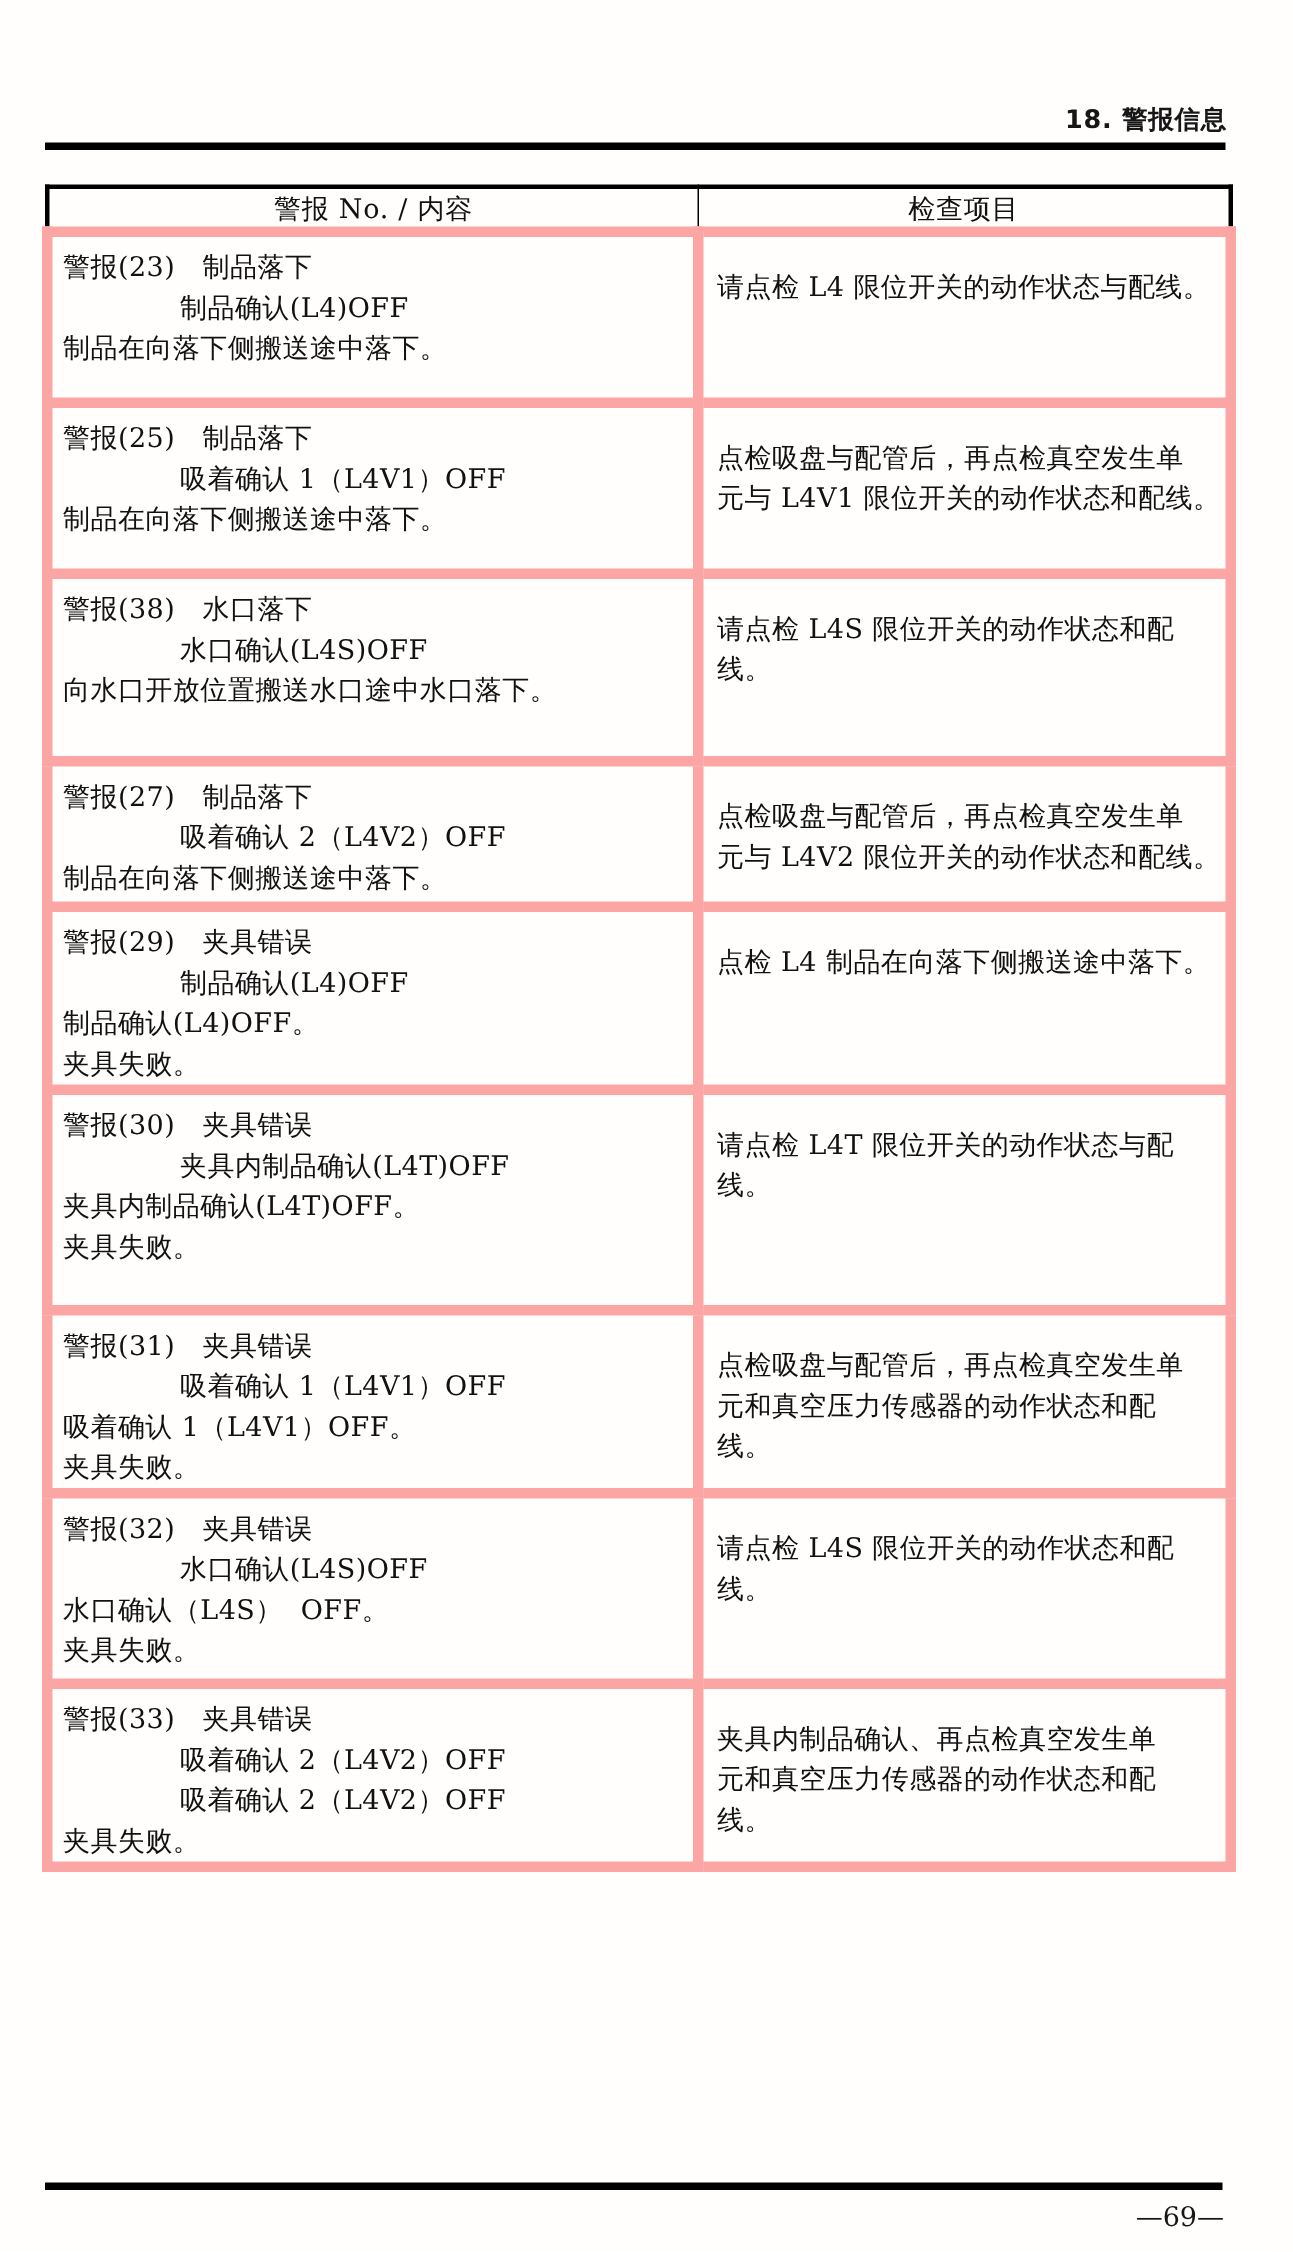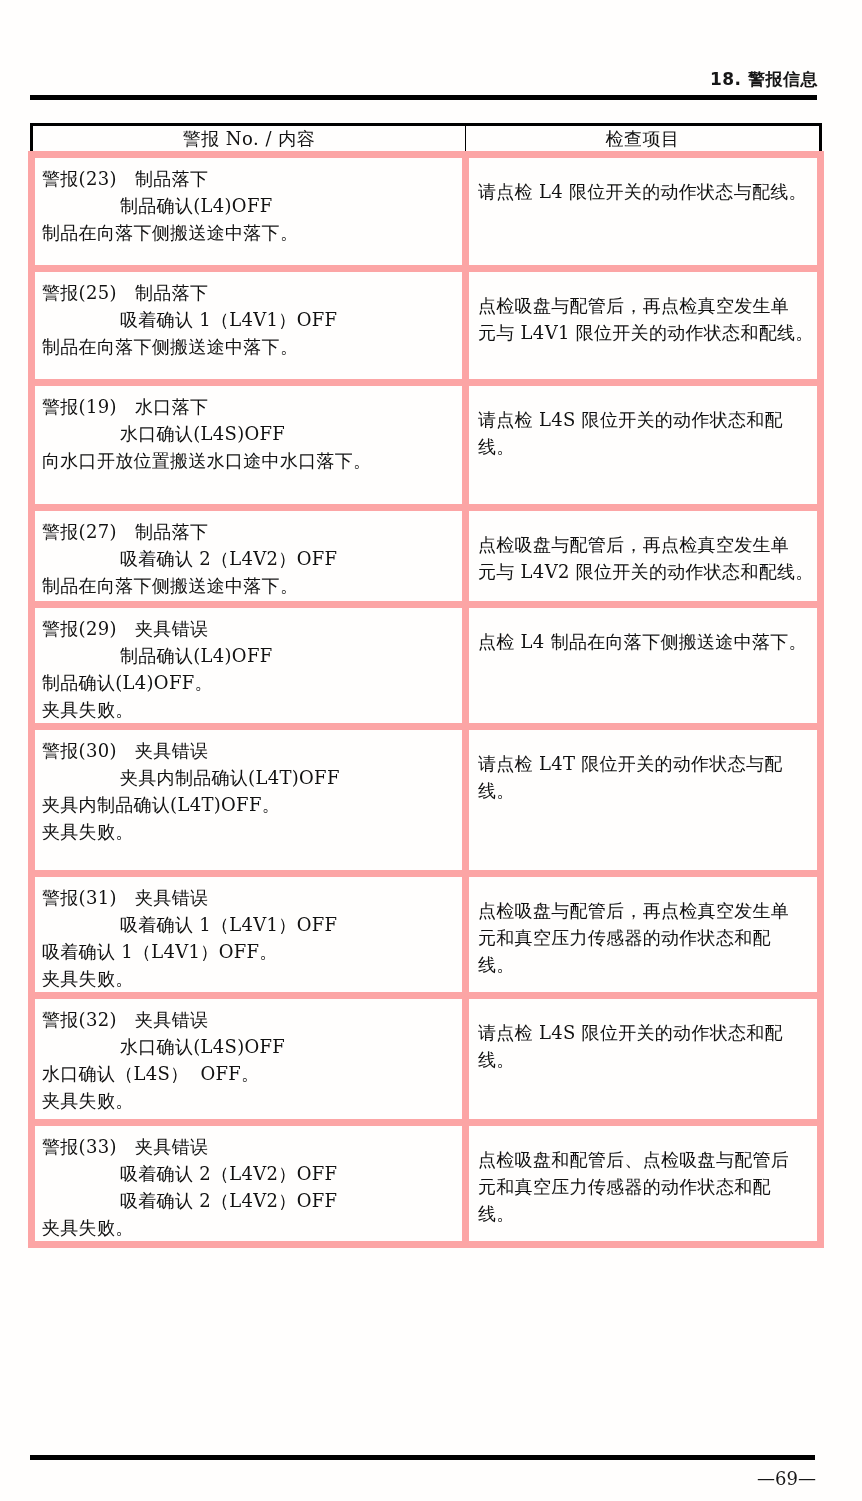--- a/index.html
+++ b/index.html
@@ -143,21 +143,21 @@
             <div class="line">制品在向落下侧搬送途中落下。</div>
           </td>
     <td class="right">
             <div class="line">点检吸盘与配管后，再点检真空发生单</div>
             <div class="line">元与 L4V1 限位开关的动作状态和配线。</div>
           </td>
   </tr>
 
   <tr>
     <td class="left">
-            <div class="line">警报(19)　水口落下</div>
+            <div class="line">警报(38)　水口落下</div>
             <div class="line indent">水口确认(L4S)OFF</div>
             <div class="line">向水口开放位置搬送水口途中水口落下。</div>
           </td>
     <td class="right">
             <div class="line">请点检 L4S 限位开关的动作状态和配</div>
             <div class="line">线。</div>
           </td>
   </tr>
 
   <tr>
@@ -225,21 +225,21 @@
   </tr>
 
   <tr>
     <td class="left">
             <div class="line">警报(33)　夹具错误</div>
             <div class="line indent">吸着确认 2（L4V2）OFF</div>
             <div class="line indent">吸着确认 2（L4V2）OFF</div>
             <div class="line">夹具失败。</div>
           </td>
     <td class="right">
-            <div class="line">点检吸盘和配管后、点检吸盘与配管后</div>
+            <div class="line">夹具内制品确认、再点检真空发生单</div>
             <div class="line">元和真空压力传感器的动作状态和配</div>
             <div class="line">线。</div>
           </td>
   </tr>
 </tbody>
   </table>
 
   <div class="footer-rule"></div>
 
   <div class="page-number">—69—</div>

